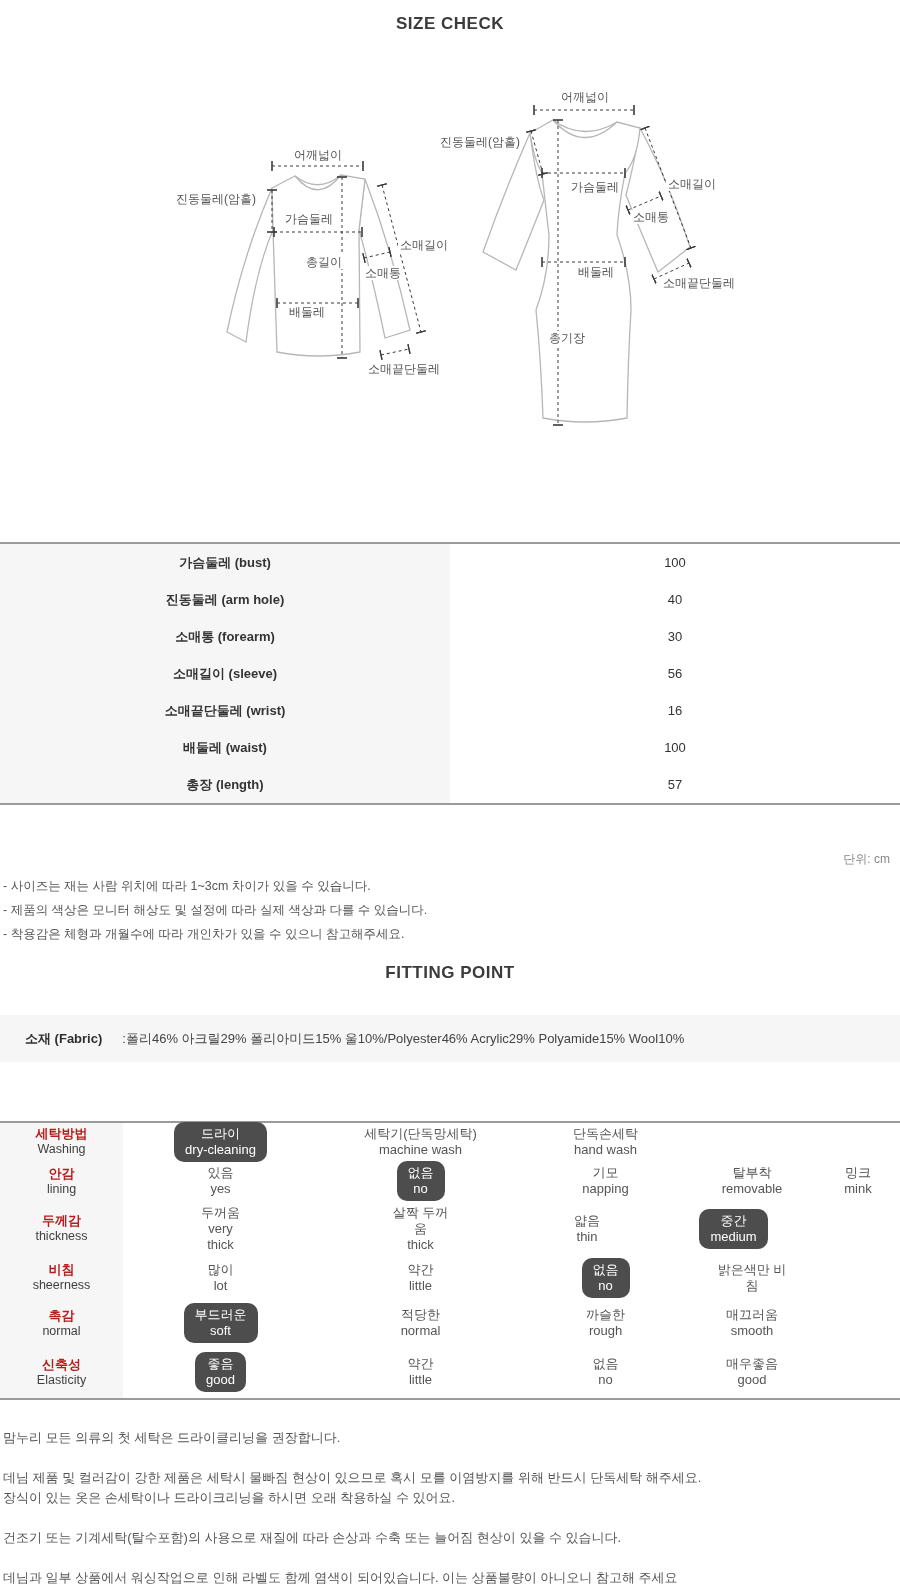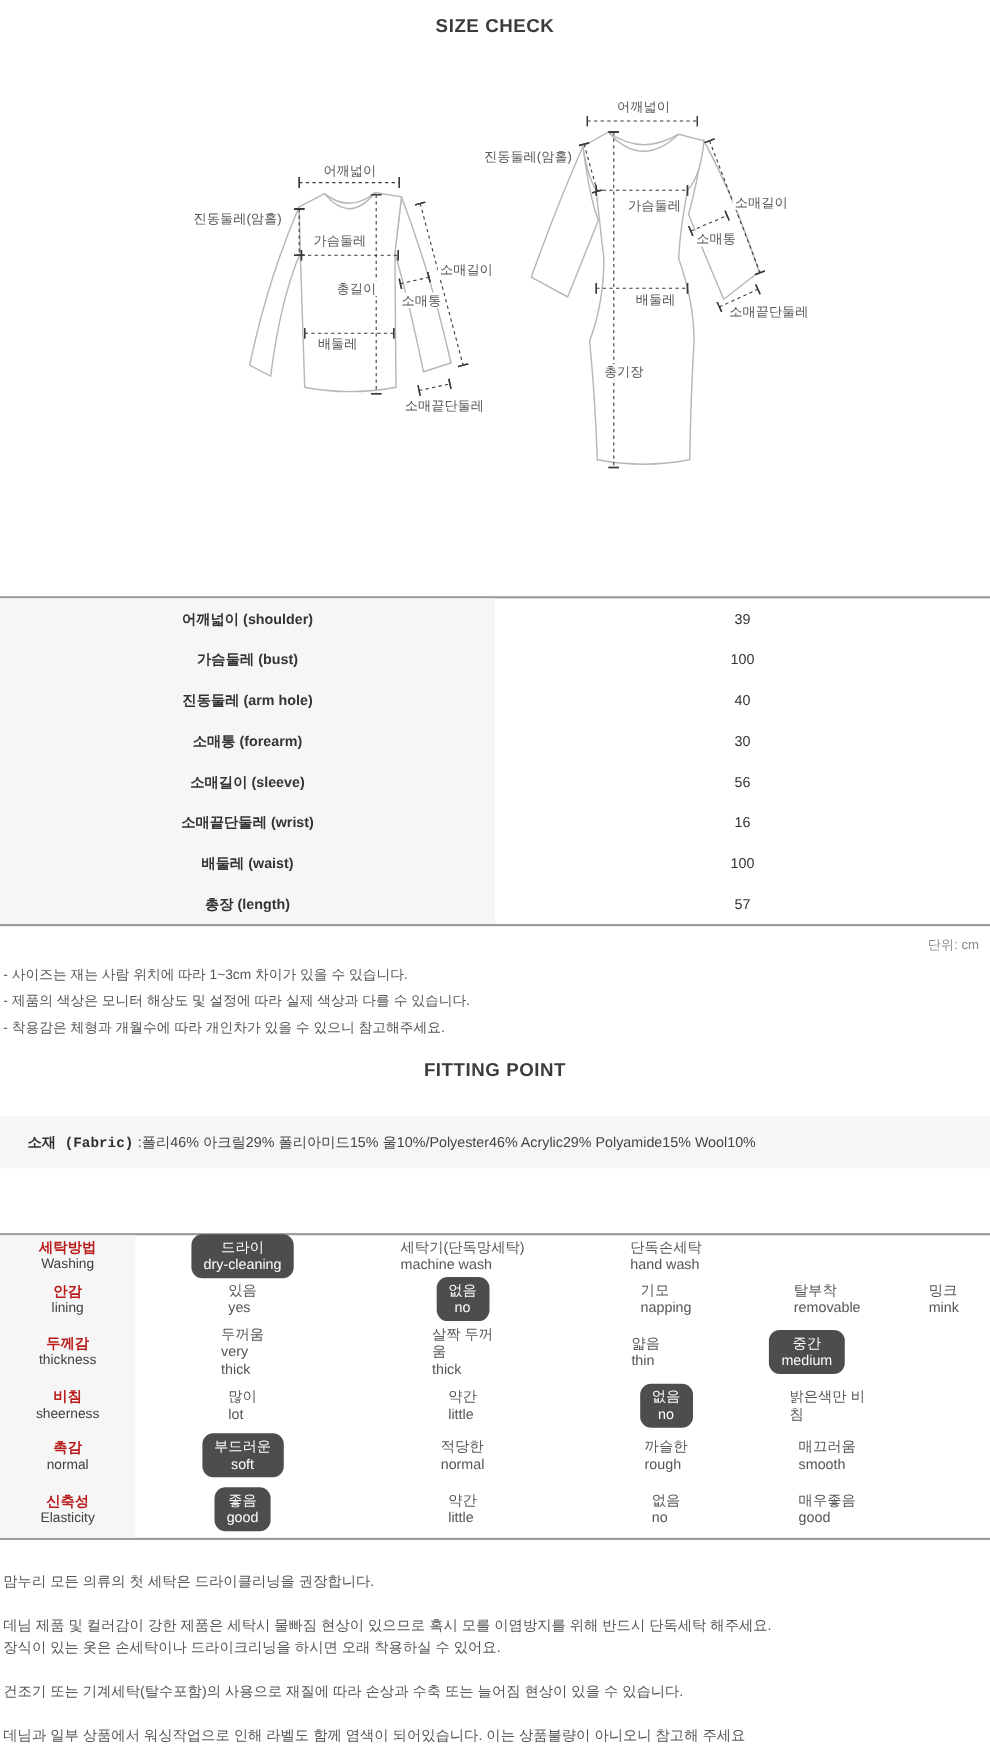--- a/index.html
+++ b/index.html
@@ -25,32 +25,32 @@
   .size-cell.lab{width:450px;background:#f6f6f6;font-weight:600;}
   .size-cell.val{flex:1;}
   .unit-note{position:absolute;top:851px;right:10px;font-size:12px;color:#888;}
   .size-notes{position:absolute;top:878px;left:3px;font-size:12.5px;color:#555;}
   .size-notes p{margin:0 0 7px;}
 
   
   .fabric-band{position:absolute;top:1015px;left:0;width:900px;height:47px;background:#f6f6f6;
                display:flex;align-items:center;padding-left:25px;box-sizing:border-box;
                font-size:13px;color:#444;}
-  .fabric-band .fab-label{font-weight:bold;color:#2f2f2f;margin-right:4px;font-family:Liberation Mono, monospace;}
+  .fabric-band .fab-label{font-weight:bold;color:#2f2f2f;margin-right:20px;}
 
   
   .care-table{position:absolute;top:1121px;left:0;width:900px;
               border-top:2px solid #9b9b9b;border-bottom:2px solid #9b9b9b;}
   .care-row{display:flex;}
   .care-cell{display:flex;flex-direction:column;align-items:center;justify-content:center;
              box-sizing:border-box;}
   .care-header{background:#f6f6f6;}
   .care-header .ko{font-weight:bold;font-size:13px;color:#b91c1c;line-height:16px;}
   .care-header .en{font-size:12.5px;color:#3f3f3f;line-height:15px;}
-  .opt{font-size:13px;color:#555;white-space:pre-line;line-height:16px;}
+  .opt{font-size:13px;color:#555;text-align:center;white-space:pre-line;line-height:16px;}
   .badge{font-size:13px;color:#fff;background:#4d4d4d;border-radius:10px;padding:4px 11px;
          text-align:center;white-space:pre-line;line-height:16px;}
 
   
   .care-notes{position:absolute;top:1428px;left:3px;right:10px;font-size:13px;color:#555;}
   .care-notes p{margin:0 0 20px;line-height:20px;white-space:pre-line;}
 </style>
 </head>
 <body>
 
@@ -115,24 +115,20 @@
     <span class="dlabel center" style="left:595px;top:120px">가슴둘레</span>
     <span class="dlabel center" style="left:692px;top:117px">소매길이</span>
     <span class="dlabel center" style="left:651px;top:150px">소매통</span>
     <span class="dlabel center" style="left:596px;top:205px">배둘레</span>
     <span class="dlabel center" style="left:699px;top:216px">소매끝단둘레</span>
     <span class="dlabel center" style="left:567px;top:271px">총기장</span>
   </div>
 
   <div class="size-table" id="size-table-body">
       <div class="size-row">
-        <div class="size-cell lab">어깨넓이 (shoulder)</div>
-        <div class="size-cell val">39</div>
-      </div>
-      <div class="size-row">
         <div class="size-cell lab">가슴둘레 (bust)</div>
         <div class="size-cell val">100</div>
       </div>
       <div class="size-row">
         <div class="size-cell lab">진동둘레 (arm hole)</div>
         <div class="size-cell val">40</div>
       </div>
       <div class="size-row">
         <div class="size-cell lab">소매통 (forearm)</div>
         <div class="size-cell val">30</div>

